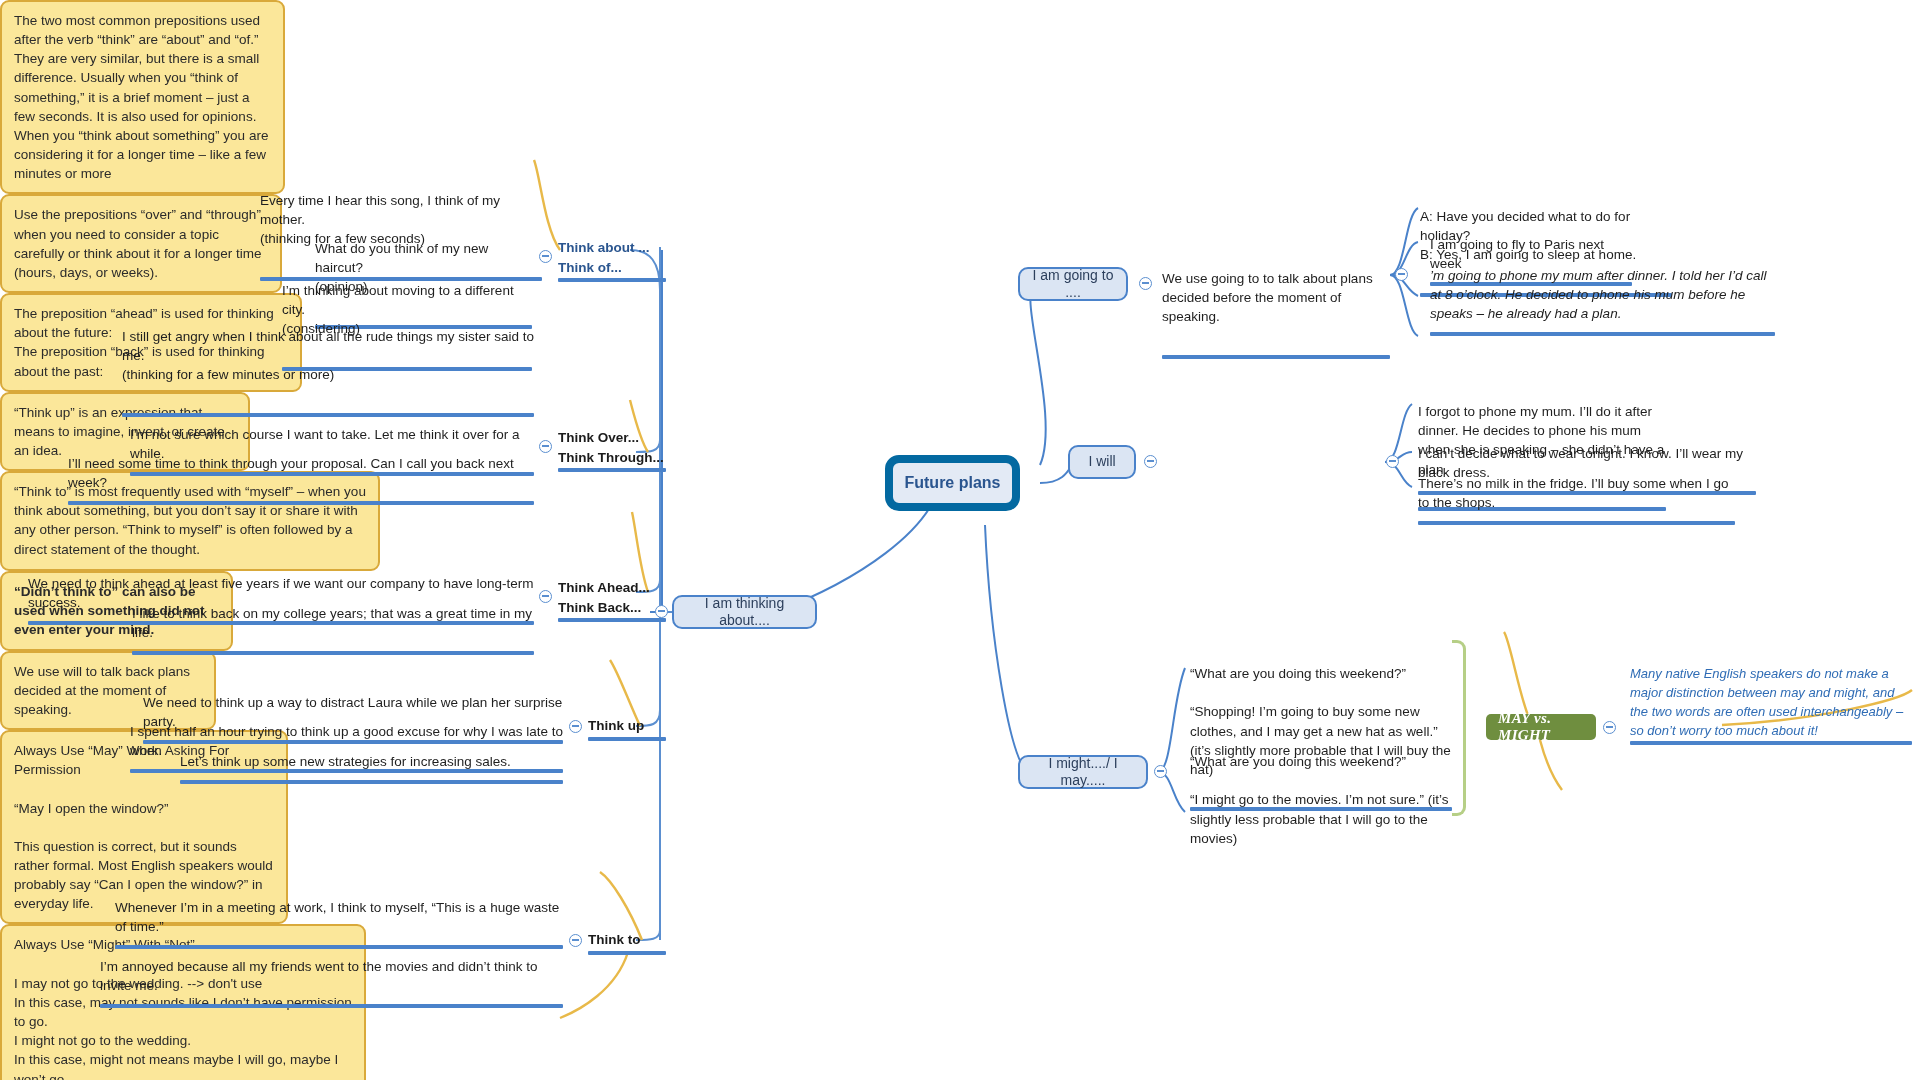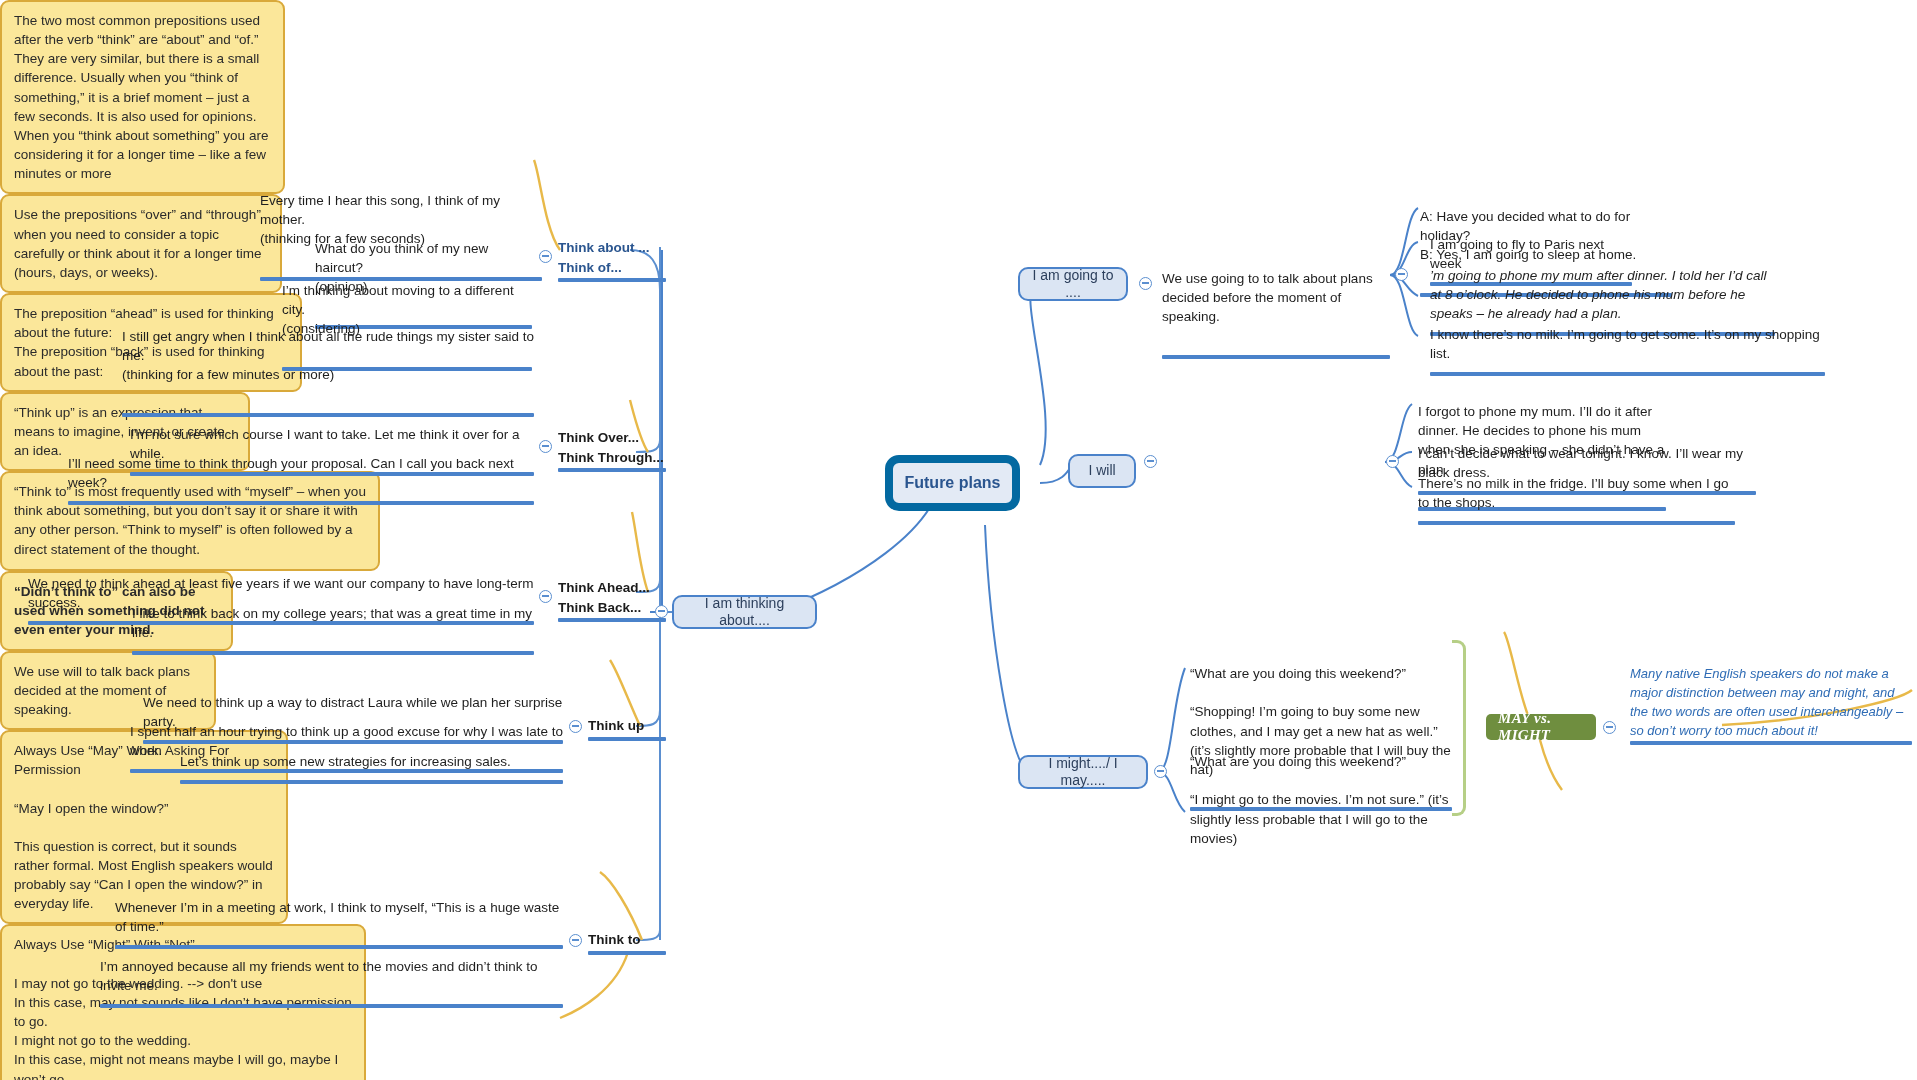--- a/index.html
+++ b/index.html
@@ -316,26 +316,22 @@
   <div class="leaf" style="left:1430px;top:235px;width:202px;">
     <span>I am going to fly to Paris next week</span>
     <span class="bar" style="width:202px;"></span>
   </div>
 
   <div class="leaf" style="left:1430px;top:266px;width:345px;font-style:italic;">
     <span>’m going to phone my mum after dinner. I told her I’d call at 8 o’clock. He decided to phone his mum before he speaks – he already had a plan.</span>
     <span class="bar" style="width:345px;"></span>
   </div>
 
-  <div class="leaf" style="left:1430px;top:325px;width:395px;">
-    <span>I know there’s no milk. I’m going to get some. It’s on my shopping list.</span>
-    <span class="bar" style="width:395px;"></span>
-  </div>
-
-  <div class="node pill" style="left:1068px;top:445px;width:68px;height:34px;font-size:14px;margin-top:9px;">
+
+  <div class="node pill" style="left:1068px;top:445px;width:68px;height:34px;font-size:14px;">
     <span>I will</span>
   </div>
   <div class="handle" style="left:1144px;top:455px;"></div>
 
   <div class="note" style="left:1163px;top:438px;width:216px;">
     <p>We use will to talk back plans decided at the moment of speaking.</p>
   </div>
   <div class="handle" style="left:1386px;top:455px;"></div>
 
   <div class="leaf" style="left:1418px;top:383px;width:248px;white-space:pre-line;">

